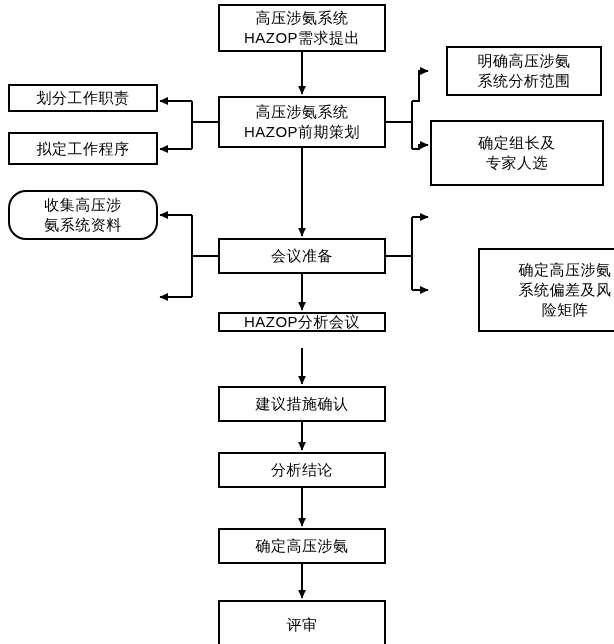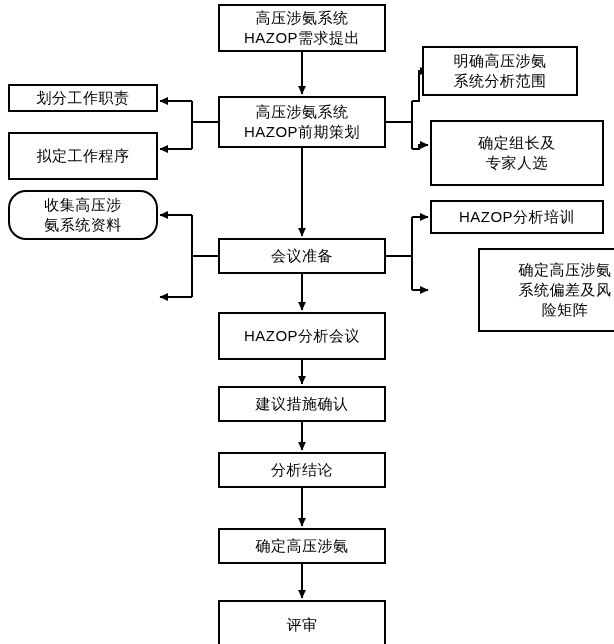--- a/index.html
+++ b/index.html
@@ -102,41 +102,40 @@
   </svg>
 
   <div class="node" style="left:218px; top:4px; width:168px; height:48px;">高压涉氨系统
 HAZOP需求提出</div>
 
   <div class="node" style="left:218px; top:96px; width:168px; height:52px;">高压涉氨系统
 HAZOP前期策划</div>
 
   <div class="node" style="left:8px; top:84px; width:150px; height:28px;">划分工作职责</div>
 
-  <div class="node" style="left:8px; top:132px; width:150px; height:48px;">拟定工作程序</div>
+  <div class="node" style="left:8px; top:132px; width:150px; height:33px;">拟定工作程序</div>
 
-  <div class="node" style="left:422px; top:46px; width:156px; height:50px;">明确高压涉氨
+  <div class="node" style="left:446px; top:46px; width:156px; height:50px;">明确高压涉氨
 系统分析范围</div>
 
   <div class="node" style="left:430px; top:120px; width:174px; height:66px;">确定组长及
 专家人选</div>
 
   <div class="node" style="left:218px; top:238px; width:168px; height:36px;">会议准备</div>
 
   <div class="node" style="left:8px; top:190px; width:150px; height:50px;border-radius:18px;">收集高压涉
 氨系统资料</div>
 
 
-  <div class="node" style="left:430px; top:200px; width:174px; height:34px;">HAZOP分析培训</div>
 
   <div class="node" style="left:430px; top:248px; width:174px; height:84px;margin-left:48px;">确定高压涉氨
 系统偏差及风
 险矩阵</div>
 
-  <div class="node" style="left:218px; top:312px; width:168px; height:48px;">HAZOP分析会议</div>
+  <div class="node" style="left:218px; top:312px; width:168px; height:20px;">HAZOP分析会议</div>
 
   <div class="node" style="left:218px; top:386px; width:168px; height:36px;">建议措施确认</div>
 
   <div class="node" style="left:218px; top:452px; width:168px; height:36px;">分析结论</div>
 
   <div class="node" style="left:218px; top:528px; width:168px; height:36px;">确定高压涉氨</div>
 
   <div class="node" style="left:218px; top:600px; width:168px; height:49px;">评审</div>
 
 </div>

